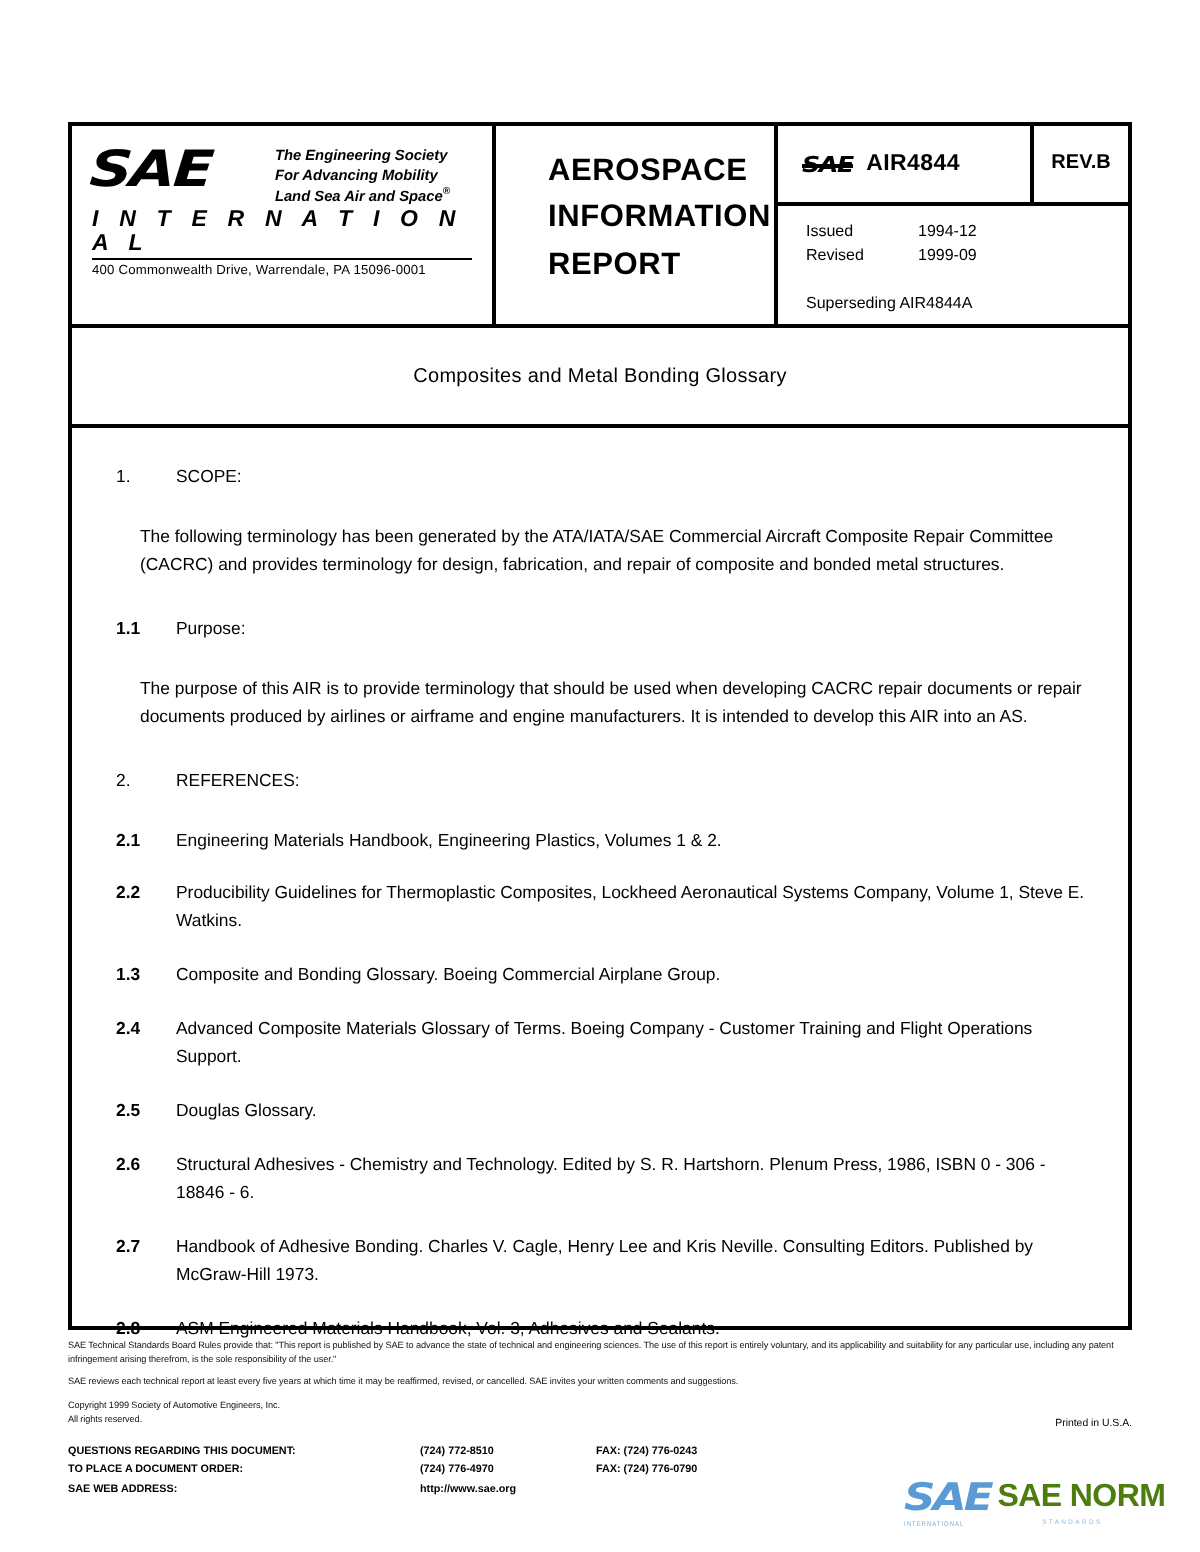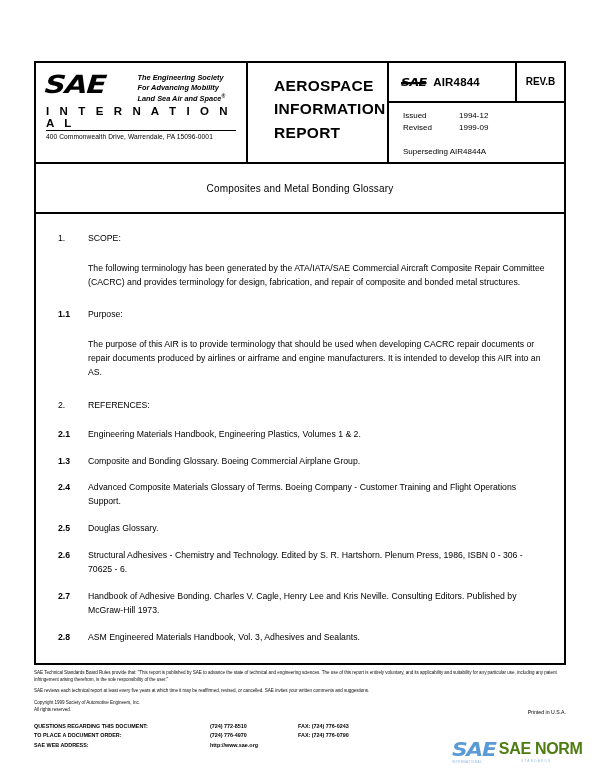--- a/index.html
+++ b/index.html
@@ -73,20 +73,21 @@
     font-weight: bold;
     font-size: 7.4px;
     line-height: 1.35;
     margin-left: 24px;
     margin-top: 1px;
     white-space: nowrap;
   }
   .tagline sup { font-size: 5px; }
   .intl-line {
     font-family: "Liberation Sans", sans-serif;
+    font-style: italic;
     font-weight: bold;
     font-size: 11.5px;
     letter-spacing: 3.6px;
     margin-top: 1px;
     border-bottom: 1.5px solid #000;
     padding-bottom: 1px;
     width: 190px;
   }
   .addr-line {
     font-size: 6.6px;
@@ -180,21 +181,21 @@
     font-size: 8.7px;
     line-height: 1.5;
   }
   .sec-head {
     display: flex;
     margin-bottom: 16px;
   }
   .sec-num { width: 30px; flex: none; }
   .sec-num.b { font-weight: bold; }
   .blk {
-    margin-left: 30px;
+    margin-left: 12px;
     margin-bottom: 15px;
     line-height: 1.62;
   }
   .ref-item {
     display: flex;
     margin-bottom: 13px;
     line-height: 1.6;
   }
   .ref-num { width: 30px; flex: none; font-weight: bold; }
   .ref-txt { flex: 1; }
@@ -358,34 +359,38 @@
         <span class="sec-num">2.</span>
         <span>REFERENCES:</span>
       </div>
 
       <div>
         <div class="ref-item">
           <span class="ref-num">2.1</span>
           <span class="ref-txt">Engineering Materials Handbook, Engineering Plastics, Volumes 1 &amp; 2.</span>
         </div>
         <div class="ref-item">
+          <span class="ref-num">2.2</span>
+          <span class="ref-txt">Producibility Guidelines for Thermoplastic Composites, Lockheed Aeronautical Systems Company, Volume 1, Steve E. Watkins.</span>
+        </div>
+        <div class="ref-item">
           <span class="ref-num">1.3</span>
           <span class="ref-txt">Composite and Bonding Glossary.  Boeing Commercial Airplane Group.</span>
         </div>
         <div class="ref-item">
           <span class="ref-num">2.4</span>
           <span class="ref-txt">Advanced Composite Materials  Glossary of Terms.  Boeing Company - Customer Training and Flight Operations Support.</span>
         </div>
         <div class="ref-item">
           <span class="ref-num">2.5</span>
           <span class="ref-txt">Douglas Glossary.</span>
         </div>
         <div class="ref-item">
           <span class="ref-num">2.6</span>
-          <span class="ref-txt">Structural Adhesives - Chemistry and Technology.  Edited by S. R. Hartshorn.  Plenum Press, 1986, ISBN 0 - 306 - 70625 - 6.</span>
+          <span class="ref-txt">Structural Adhesives - Chemistry and Technology.  Edited by S. R. Hartshorn.  Plenum Press, 1986, ISBN 0 - 306 - 18846 - 6.</span>
         </div>
         <div class="ref-item">
           <span class="ref-num">2.7</span>
           <span class="ref-txt">Handbook of Adhesive Bonding.  Charles V. Cagle, Henry Lee and Kris Neville.  Consulting Editors.  Published by McGraw-Hill 1973.</span>
         </div>
         <div class="ref-item">
           <span class="ref-num">2.8</span>
           <span class="ref-txt">ASM Engineered Materials Handbook, Vol. 3, Adhesives and Sealants.</span>
         </div>
       </div>

